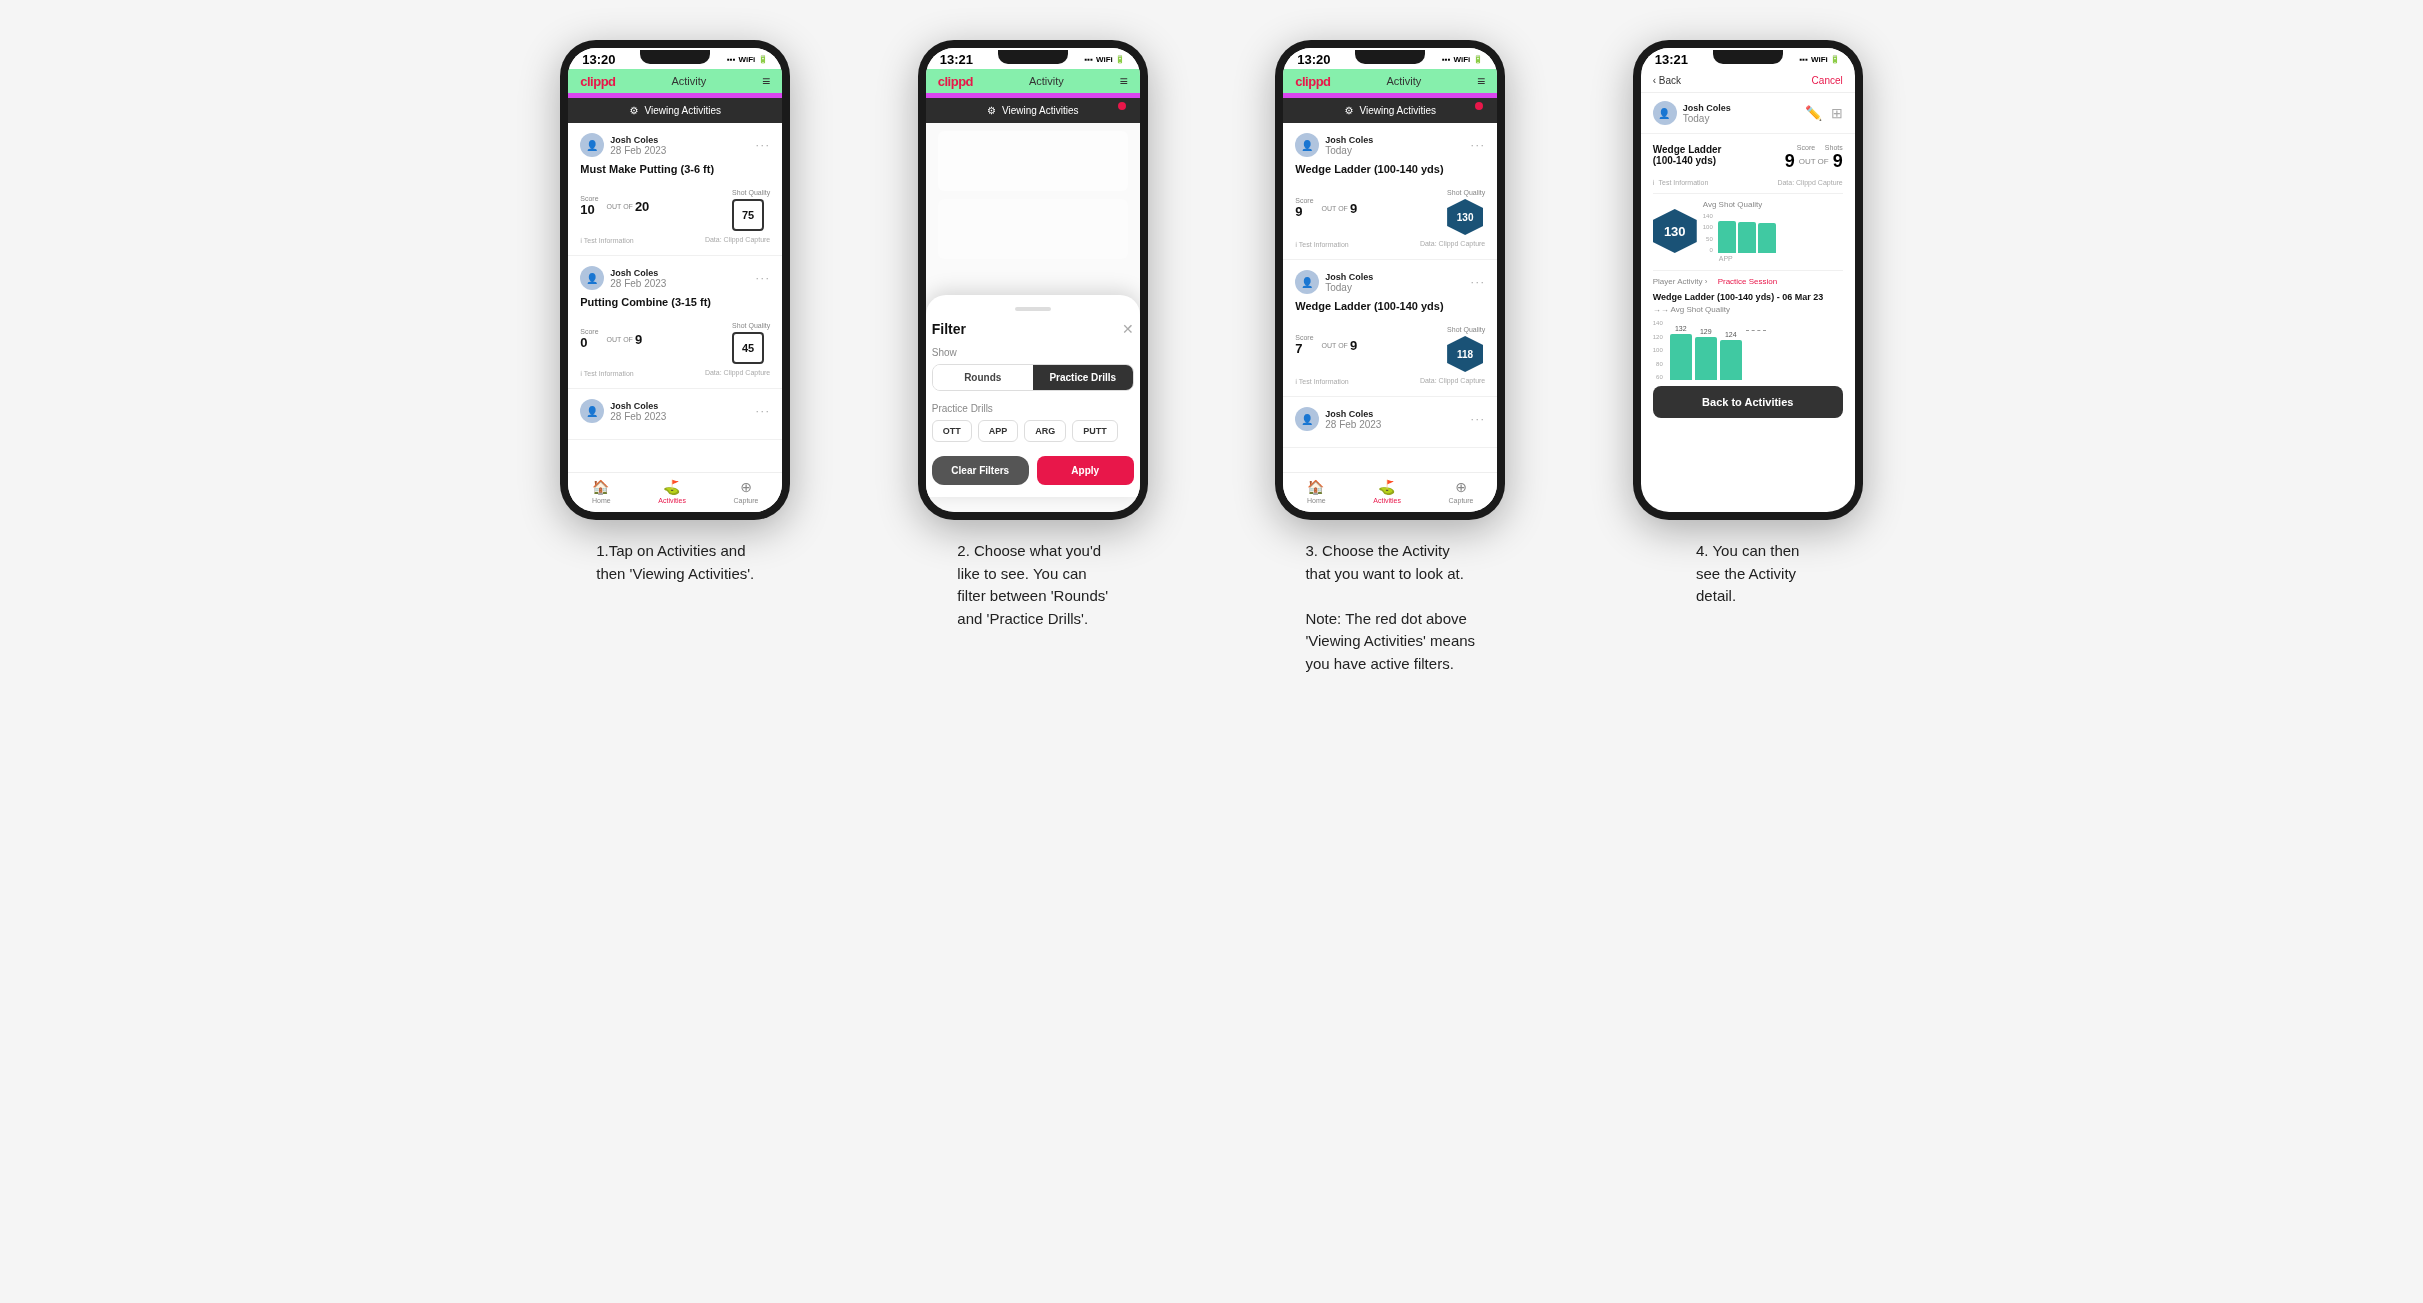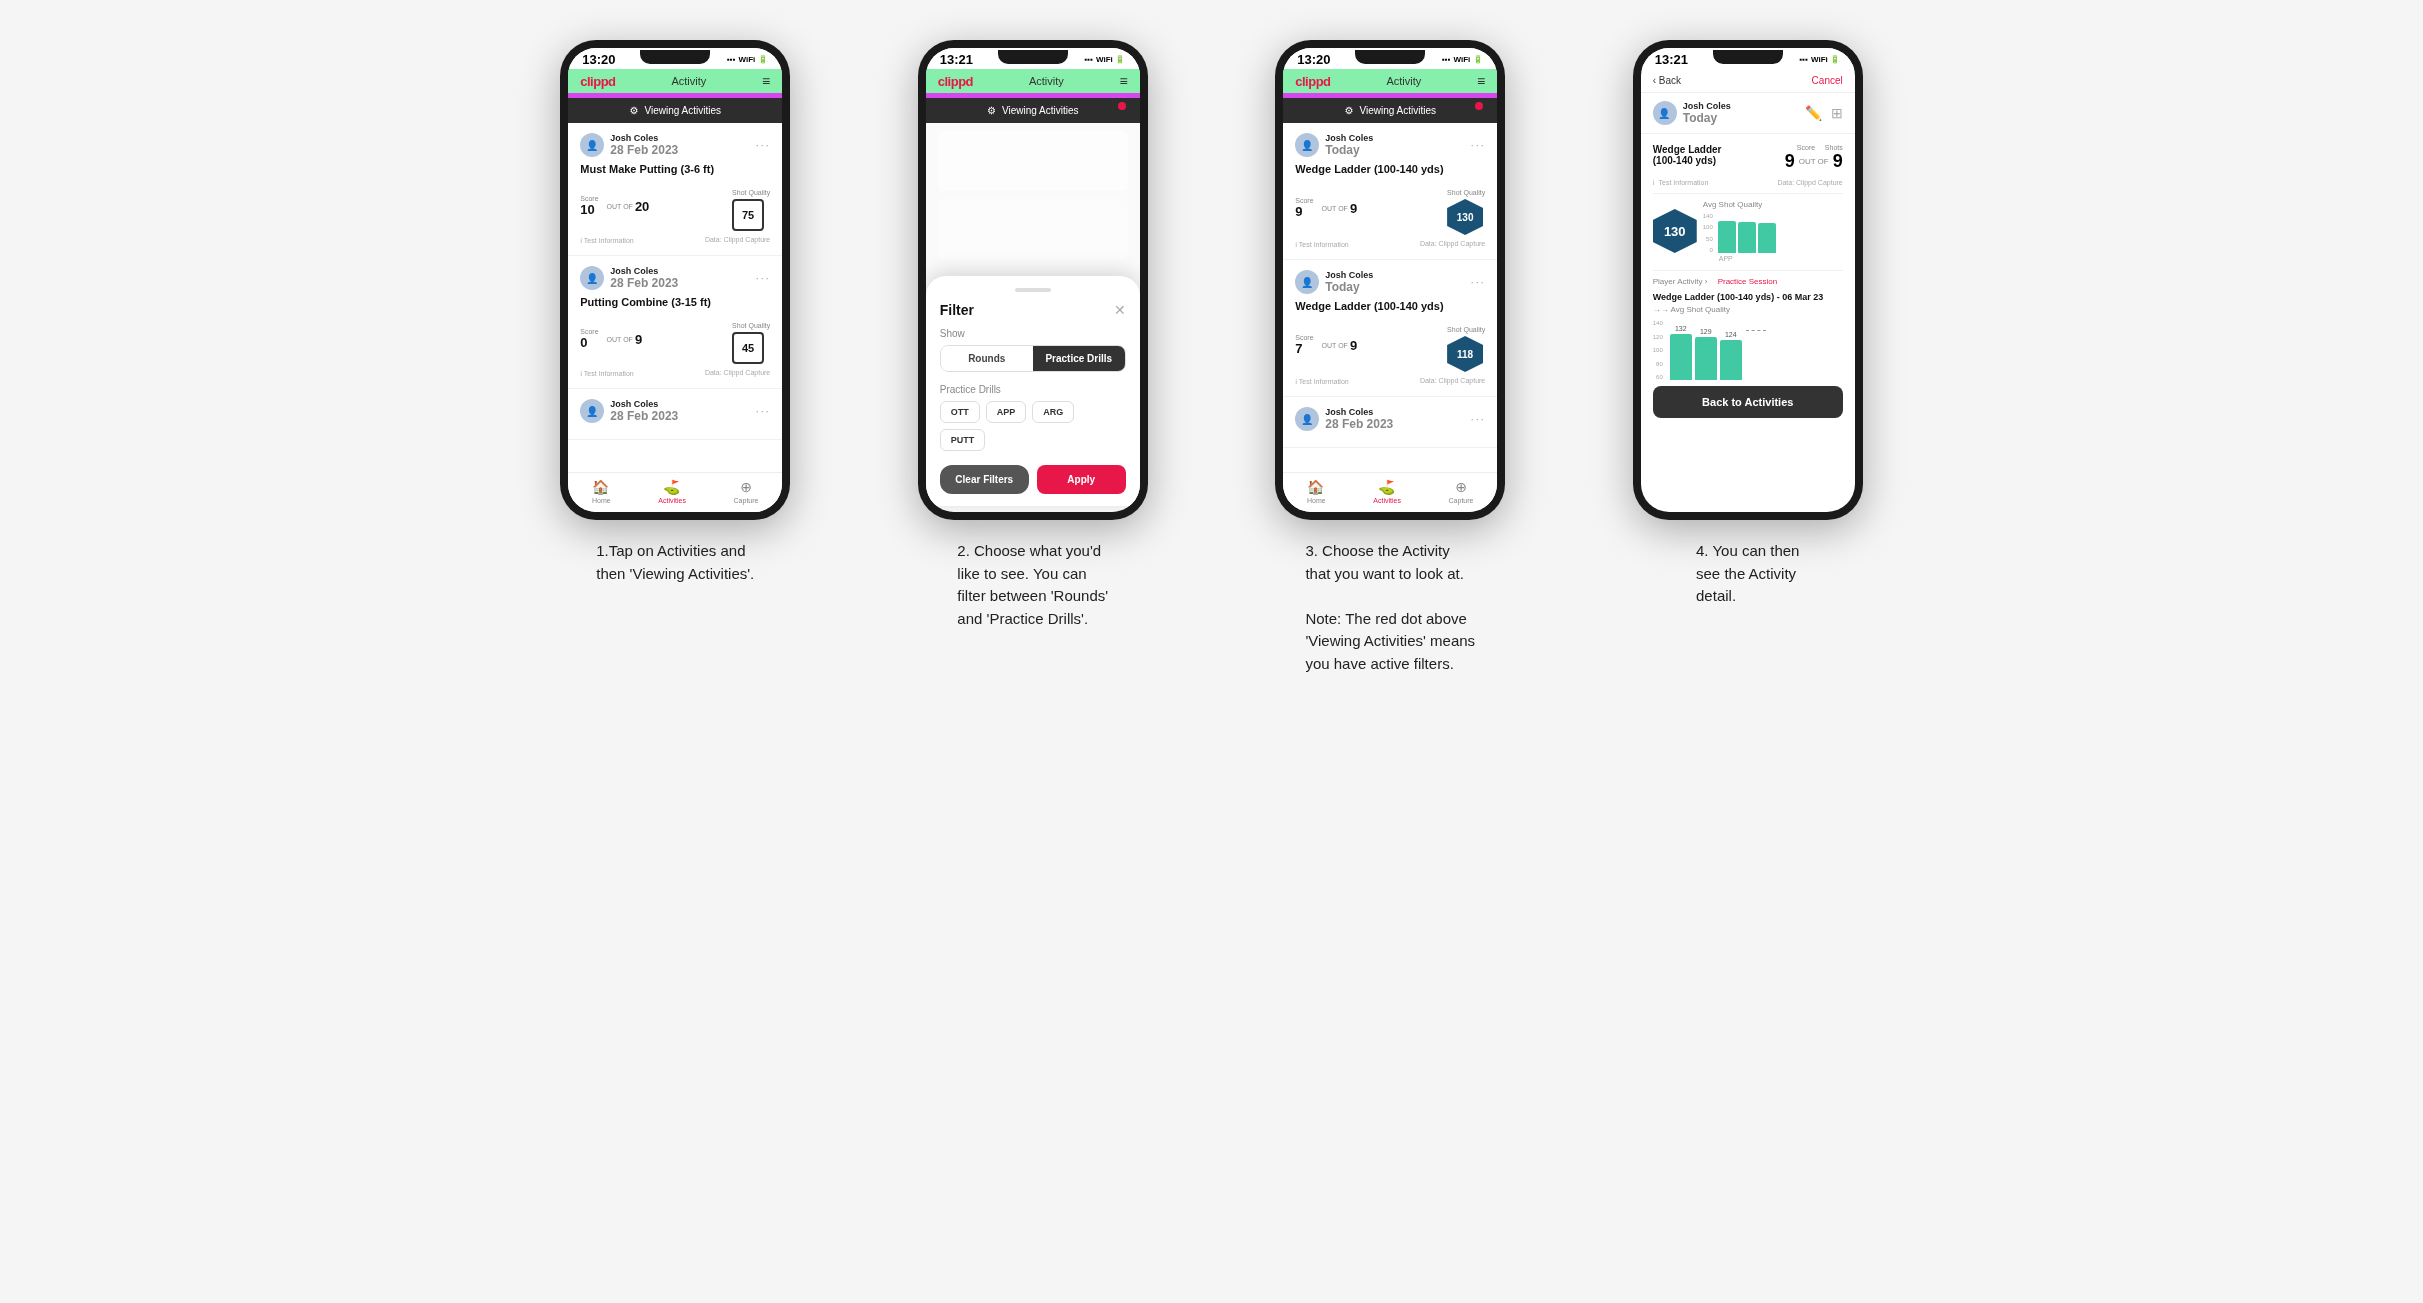--- a/index.html
+++ b/index.html
@@ -125,21 +125,21 @@
       border-bottom: 1px solid #f0f0f0;
     }
     .card-header {
       display: flex;
       align-items: center;
       justify-content: space-between;
       margin-bottom: 6px;
     }
     .user-info { display: flex; align-items: center; gap: 6px; }
     .user-name { font-size: 9px; font-weight: 600; color: #222; }
-    .user-date { font-size: 12px; color: #888; font-weight: bold; }
+    .user-date { font-size: 10px; color: #888; }
     .more-btn { font-size: 12px; color: #aaa; letter-spacing: 1px; }
     .activity-title { font-size: 11px; font-weight: 700; color: #111; margin-bottom: 6px; }
     .stats-row { display: flex; align-items: center; gap: 8px; }
     .stat-group { display: flex; flex-direction: column; }
     .stat-label { font-size: 7px; color: #888; }
     .stat-value { font-size: 13px; font-weight: 700; color: #111; }
     .stat-outof { font-size: 7px; color: #888; display: flex; align-items: center; gap: 2px; }
     .stat-outof span { font-size: 13px; font-weight: 700; color: #111; }
     .shot-quality-badge {
       width: 32px; height: 32px;
@@ -172,24 +172,24 @@
     .nav-item {
       display: flex; flex-direction: column; align-items: center; gap: 2px;
       font-size: 7px; color: #888;
     }
     .nav-item.active { color: #e8174a; }
     .nav-icon { font-size: 14px; }
 
     
     .filter-overlay {
       position: absolute;
-      bottom: 6px; left: 0; right: 0;
+      bottom: 15px; left: 0; right: 0;
       background: #fff;
       border-radius: 20px 20px 0 0;
-      padding: 12px 14px;
+      padding: 12px 6px;
       z-index: 20;
       box-shadow: 0 -4px 20px rgba(0,0,0,0.15);
     }
     .filter-handle {
       width: 36px; height: 4px; background: #ddd;
       border-radius: 2px; margin: 0 auto 10px;
     }
     .filter-header {
       display: flex; justify-content: space-between; align-items: center;
       margin-bottom: 10px;

